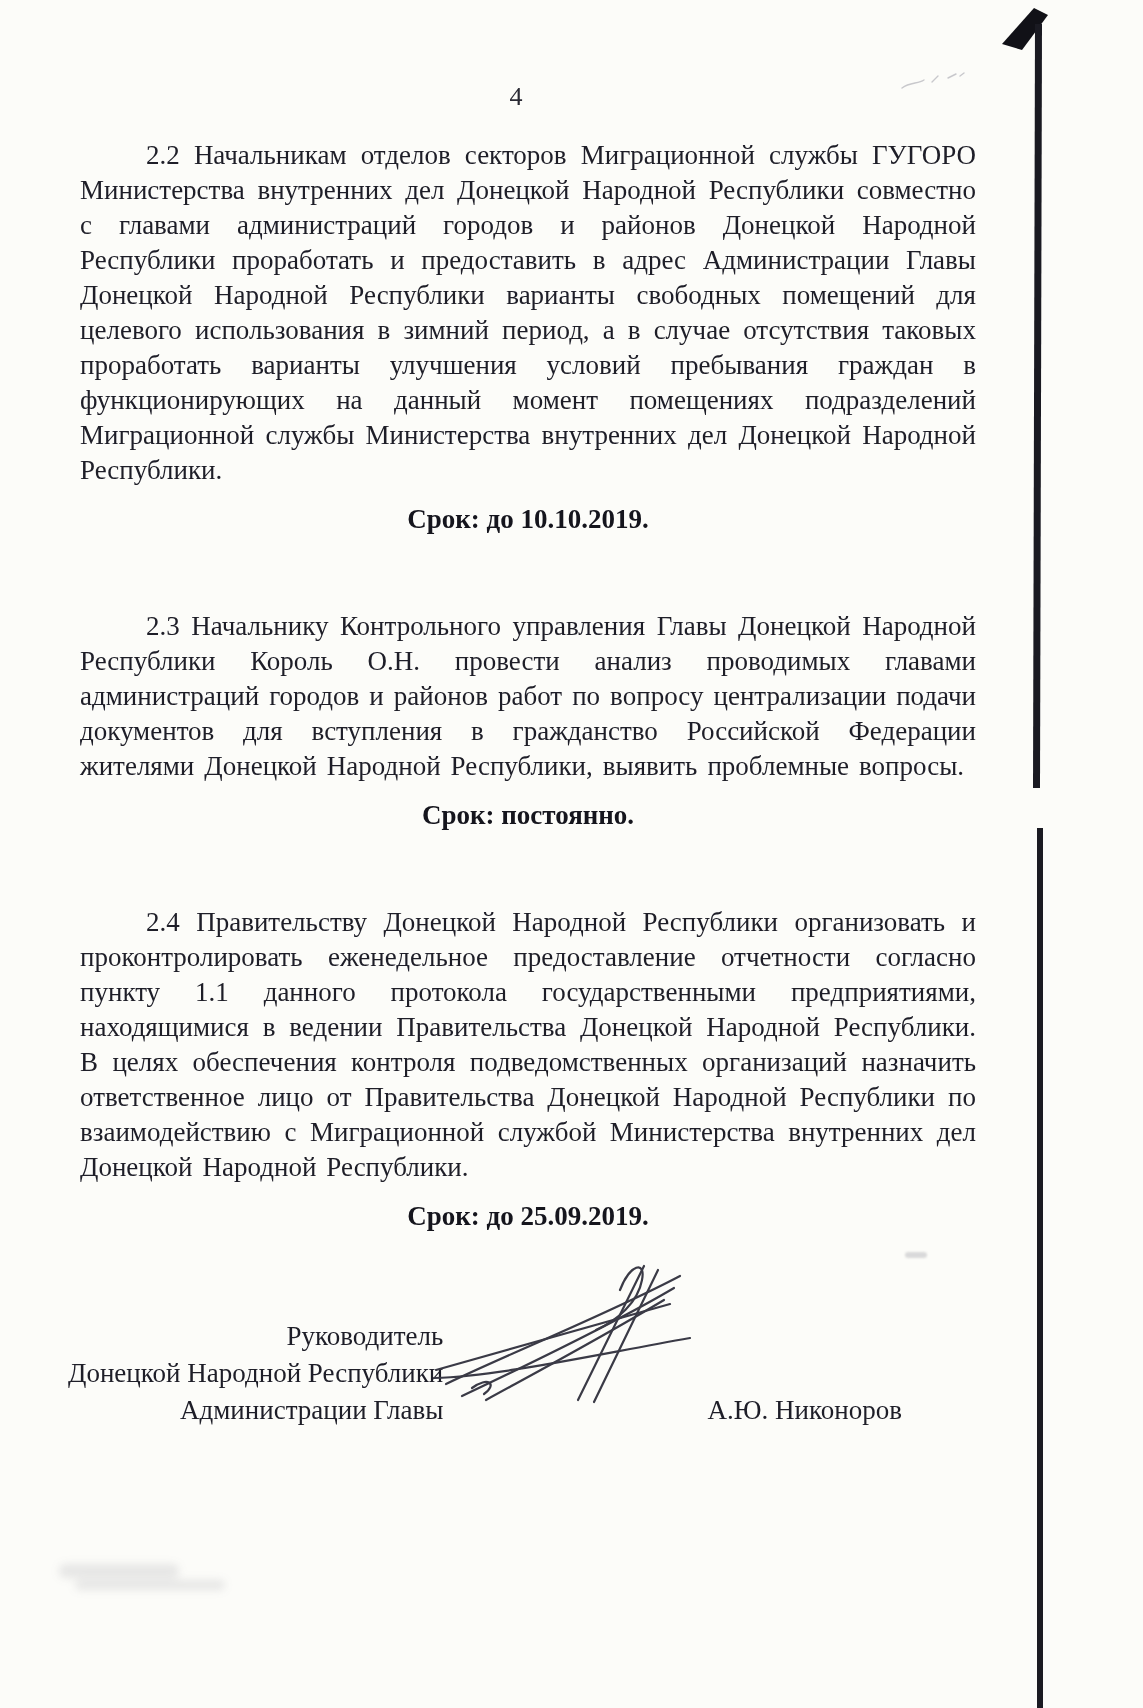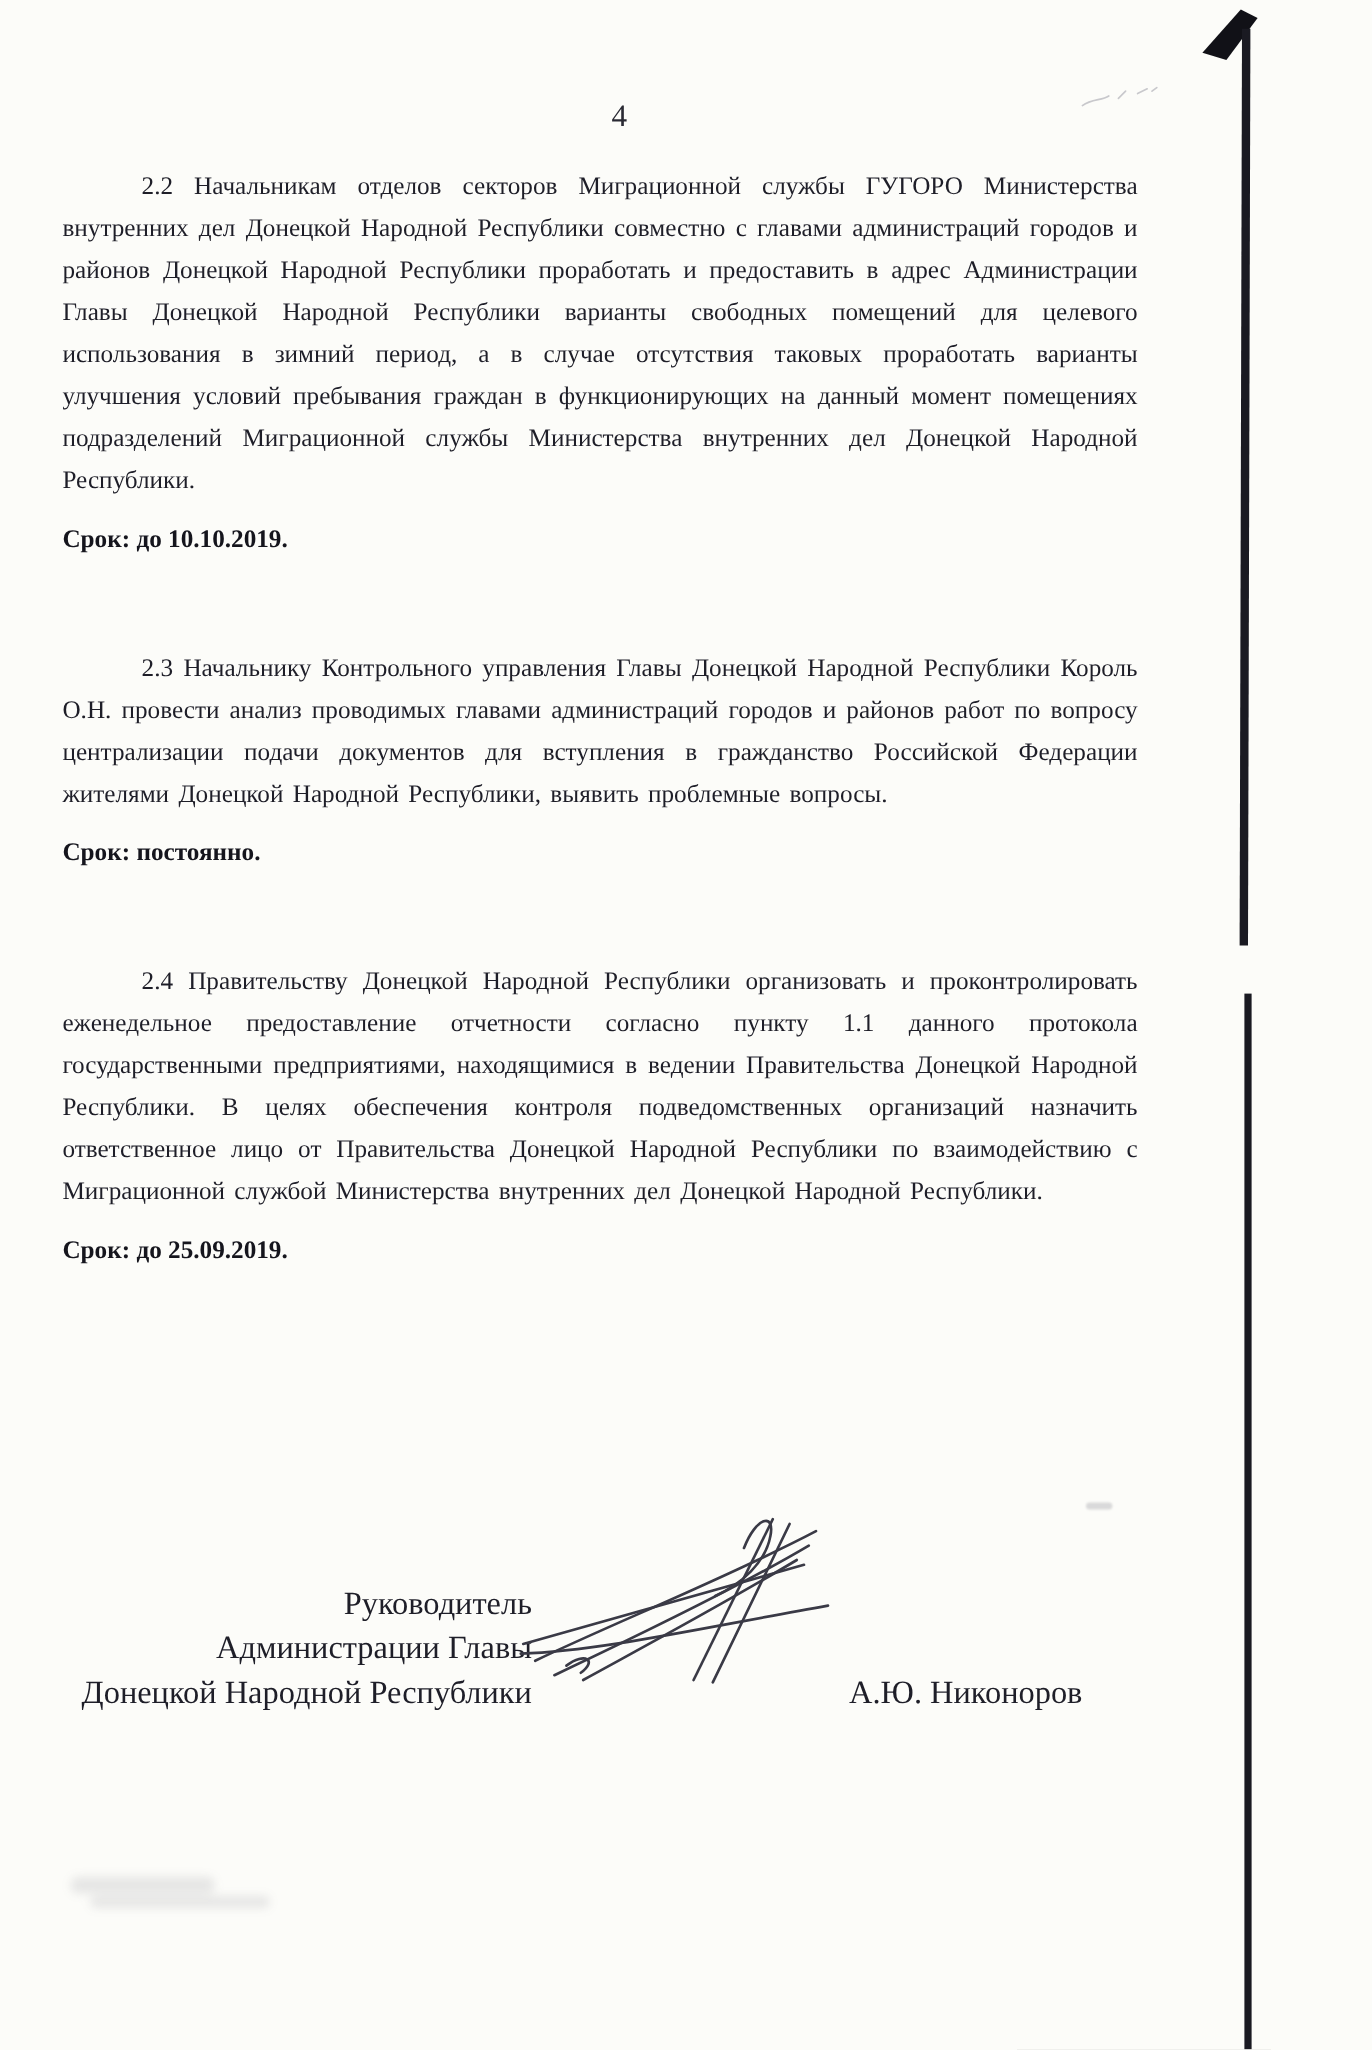--- a/index.html
+++ b/index.html
@@ -18,36 +18,36 @@
     top: 82px;
     left: 68px;
     width: 896px;
     text-align: center;
     font-size: 26px;
     color: #2a2a34;
   }
   .content {
     position: absolute;
     top: 138px;
-    left: 52px;
+    left: 80px;
     width: 896px;
-    font-size: 21px;
+    font-size: 27px;
     line-height: 35px;
     text-align: justify;
   }
   .para {
     margin: 0 0 14px 0;
     text-indent: 66px;
     word-spacing: 0.12em;
   }
   .deadline {
     margin: 6px 0 72px 0;
     font-weight: bold;
     color: #15151d;
-    text-align: left;
+    text-align: center;
   }
   .signature-block {
     position: absolute;
     top: 1318px;
     left: 68px;
     width: 896px;
     display: flex;
     justify-content: space-between;
     align-items: flex-end;
     font-size: 27px;
@@ -128,22 +128,22 @@
     <p class="para">2.3 Начальнику Контрольного управления Главы Донецкой Народной Республики Король О.Н. провести анализ проводимых главами администраций городов и районов работ по вопросу централизации подачи документов для вступления в гражданство Российской Федерации жителями Донецкой Народной Республики, выявить проблемные вопросы.</p>
     <p class="deadline">Срок: постоянно.</p>
 
     <p class="para">2.4 Правительству Донецкой Народной Республики организовать и проконтролировать еженедельное предоставление отчетности согласно пункту 1.1 данного протокола государственными предприятиями, находящимися в ведении Правительства Донецкой Народной Республики. В целях обеспечения контроля подведомственных организаций назначить ответственное лицо от Правительства Донецкой Народной Республики по взаимодействию с Миграционной службой Министерства внутренних дел Донецкой Народной Республики.</p>
     <p class="deadline">Срок: до 25.09.2019.</p>
   </div>
 
   <div class="signature-block">
     <div class="signature-role">
       <div>Руководитель</div>
+      <div>Донецкой Народной Республики</div>
       <div>Администрации Главы</div>
-      <div>Донецкой Народной Республики</div>
     </div>
     <div class="signature-name">А.Ю. Никоноров</div>
   </div>
 
   <svg class="signature-scribble" viewBox="0 0 280 160" xmlns="http://www.w3.org/2000/svg">
     <g fill="none" stroke="#3a3a46" stroke-width="2.2" stroke-linecap="round">
       <path d="M18,126 C80,96 180,56 252,18"></path>
       <path d="M34,138 C110,102 192,62 246,30"></path>
       <path d="M58,142 C120,108 176,78 236,42"></path>
       <path d="M8,112 L242,46"></path>

